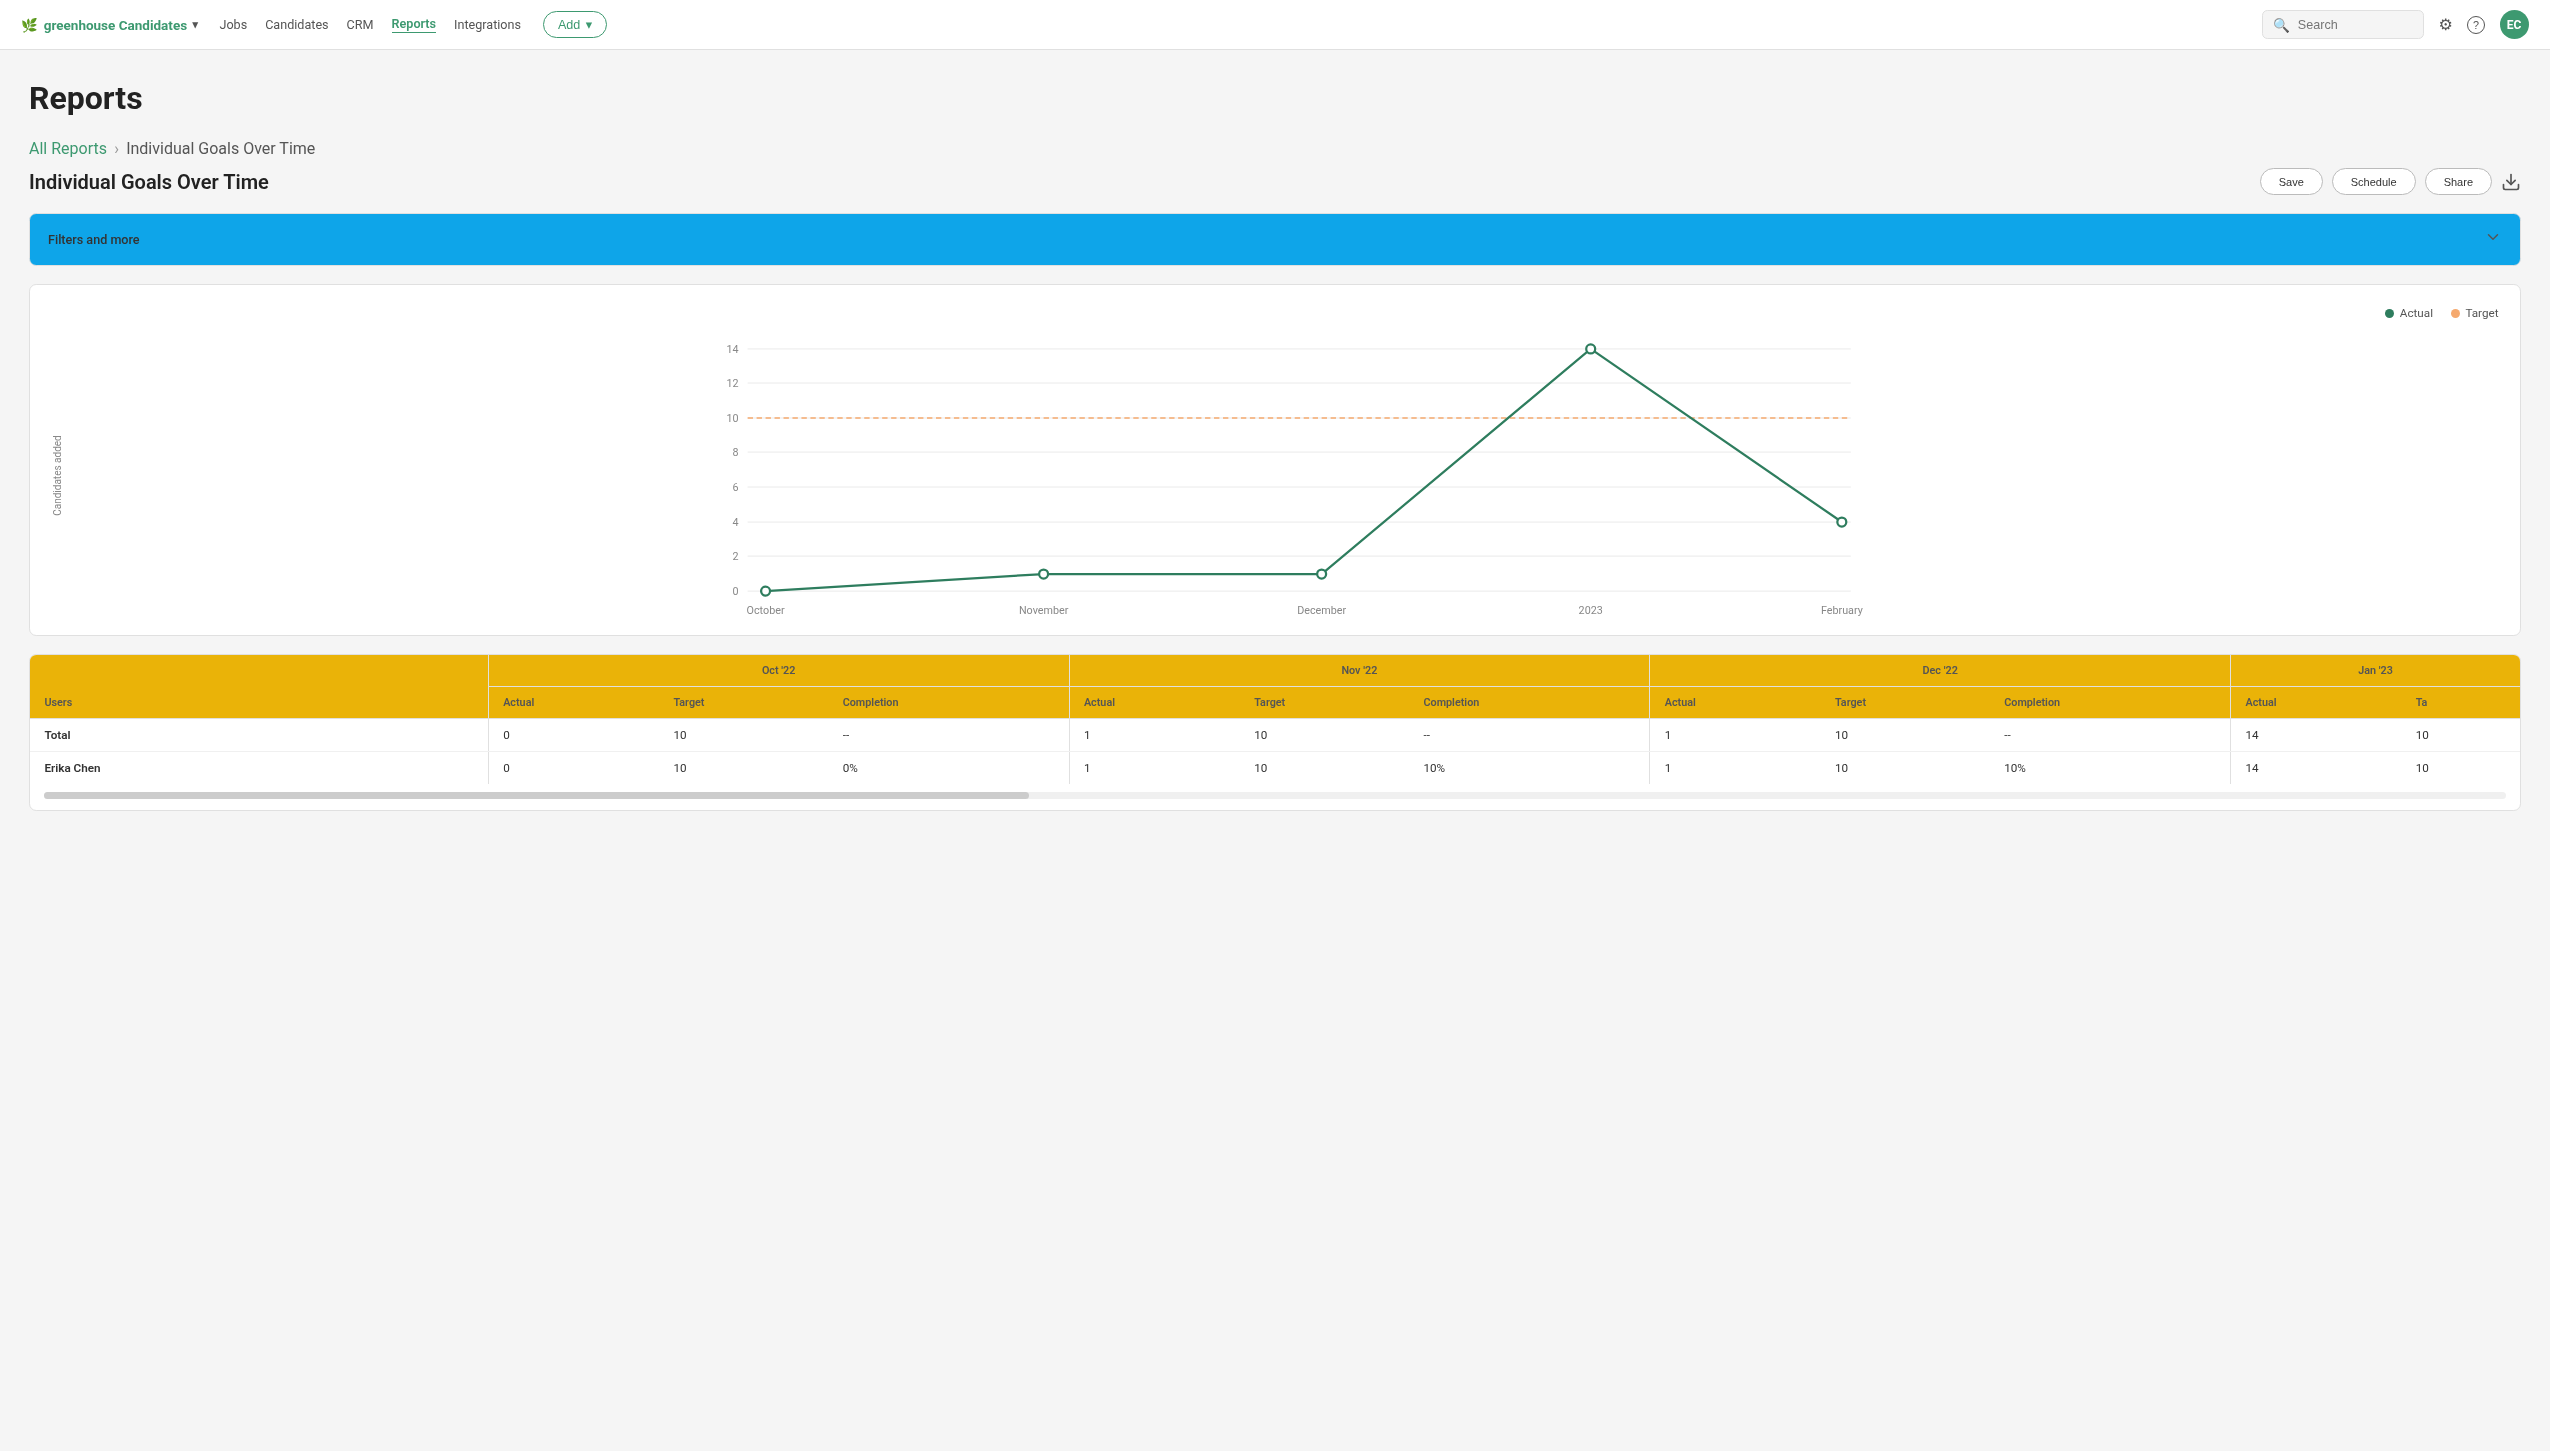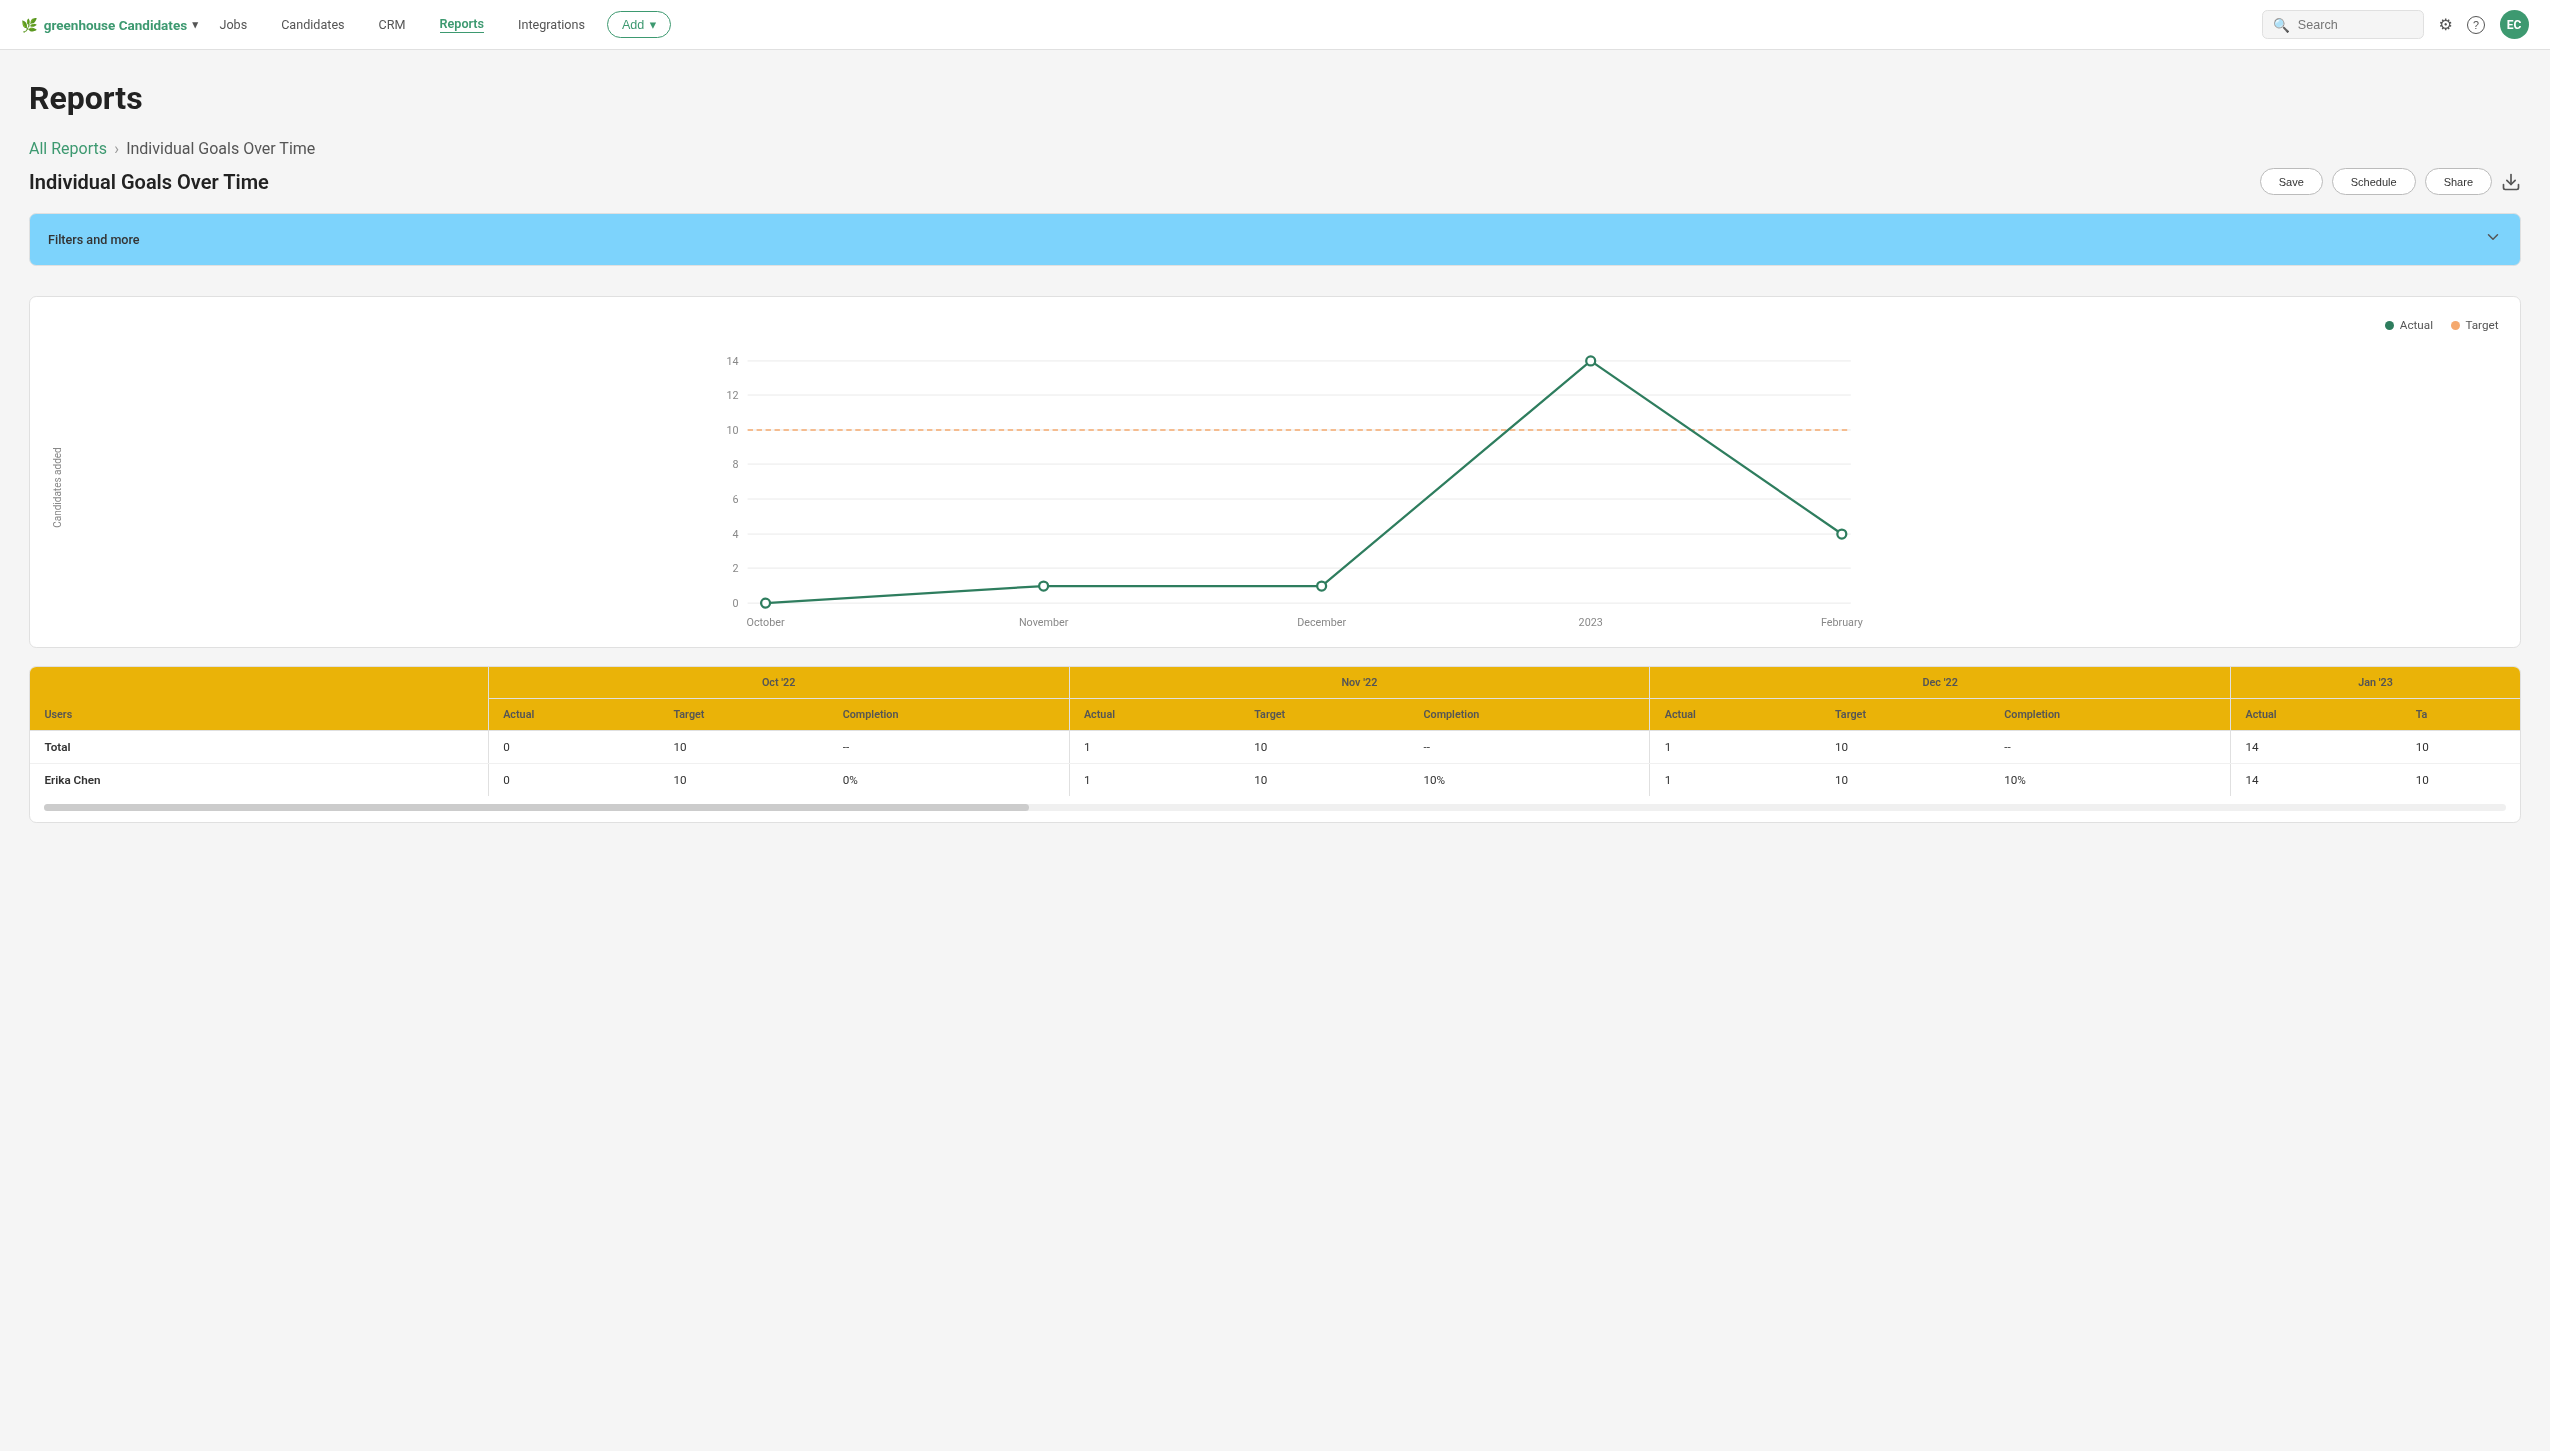--- a/index.html
+++ b/index.html
@@ -1,21 +1,21 @@
 <!DOCTYPE html>
 <html style="font-size:14.4px"><head>
   <meta charset="utf-8">
   <style>
     * { box-sizing: border-box; margin: 0; padding: 0; }
     body { font-family: -apple-system, BlinkMacSystemFont, 'Segoe UI', Roboto, sans-serif; background: #f5f5f5; color: #333; font-size: 12.6px; }
 
     
     .nav { display: flex; align-items: center; background: #fff; border-bottom: 0.9px solid #e0e0e0; padding: 0 21.5px; height: 50px; gap: 21.5px; }
     .nav-logo { display: flex; align-items: center; gap: 5.4px; color: #3d9970; font-weight: 700; font-size: 13.5px; }
-    .nav-links { display: flex; align-items: center; gap: 34px; }
+    .nav-links { display: flex; align-items: center; gap: 18px; }
     .nav-link { color: #555; text-decoration: none; font-size: 12.6px; cursor: pointer; }
     .nav-link.active { color: #3d9970; border-bottom: 1.8px solid #3d9970; padding-bottom: 1.8px; font-weight: 600; }
     .nav-add-btn { border: 1.3px solid #3d9970; color: #3d9970; background: #fff; border-radius: 18px; padding: 5.4px 14.4px; font-size: 12.6px; cursor: pointer; display: flex; align-items: center; gap: 5.4px; font-weight: 500; }
     .nav-right { margin-left: auto; display: flex; align-items: center; gap: 14.4px; }
     .nav-search { display: flex; align-items: center; gap: 7.2px; background: #f5f5f5; border: 0.9px solid #e0e0e0; border-radius: 5.4px; padding: 5.4px 10.8px; min-width: 162px; }
     .nav-search input { border: none; background: transparent; outline: none; font-size: 12.6px; color: #555; width: 108px; }
     .nav-icon-btn { background: none; border: none; cursor: pointer; color: #555; font-size: 16px; display: flex; align-items: center; }
     .nav-avatar { width: 29px; height: 29px; background: #3d9970; border-radius: 50%; display: flex; align-items: center; justify-content: center; color: #fff; font-size: 12px; font-weight: 700; }
 
     
@@ -25,21 +25,21 @@
     .breadcrumb-link { color: #3d9970; text-decoration: none; cursor: pointer; }
     .breadcrumb-sep { color: #999; }
     .breadcrumb-current { color: #555; }
     .report-header { display: flex; align-items: center; justify-content: space-between; margin-bottom: 18px; }
     .report-title { font-size: 20px; font-weight: 600; color: #222; }
     .report-actions { display: flex; gap: 9px; align-items: center; }
     .action-btn { border: 1.3px solid #bbb; background: #fff; color: #333; border-radius: 18px; padding: 6.3px 18px; font-size: 11px; cursor: pointer; font-weight: 500; }
     .download-btn { border: none; background: none; cursor: pointer; font-size: 16px; color: #555; display: flex; align-items: center; }
 
     
-    .filters-bar { background: #7dd3fc; border: 0.9px solid #e0e0e0; border-radius: 7.2px; padding: 14.4px 18px; margin-bottom: 30px; display: flex; align-items: center; justify-content: space-between; cursor: pointer; }
+    .filters-bar { background: #0ea5e9; border: 0.9px solid #e0e0e0; border-radius: 7.2px; padding: 14.4px 18px; margin-bottom: 18px; display: flex; align-items: center; justify-content: space-between; cursor: pointer; }
     .filters-label { font-size: 12.6px; font-weight: 500; color: #333; }
     .filters-chevron { font-size: 16px; color: #555; }
 
     
     .chart-container { background: #fff; border: 0.9px solid #e0e0e0; border-radius: 7.2px; padding: 21.5px 21.5px 14.4px 14.4px; margin-bottom: 18px; }
     .chart-legend { display: flex; justify-content: flex-end; gap: 18px; margin-bottom: 10.8px; }
     .legend-item { display: flex; align-items: center; gap: 5.4px; font-size: 11.7px; color: #555; }
     .legend-dot { width: 9px; height: 9px; border-radius: 50%; }
     .legend-dot-actual { background: #2e7d5e; }
     .legend-dot-target { background: #f5a96e; }

